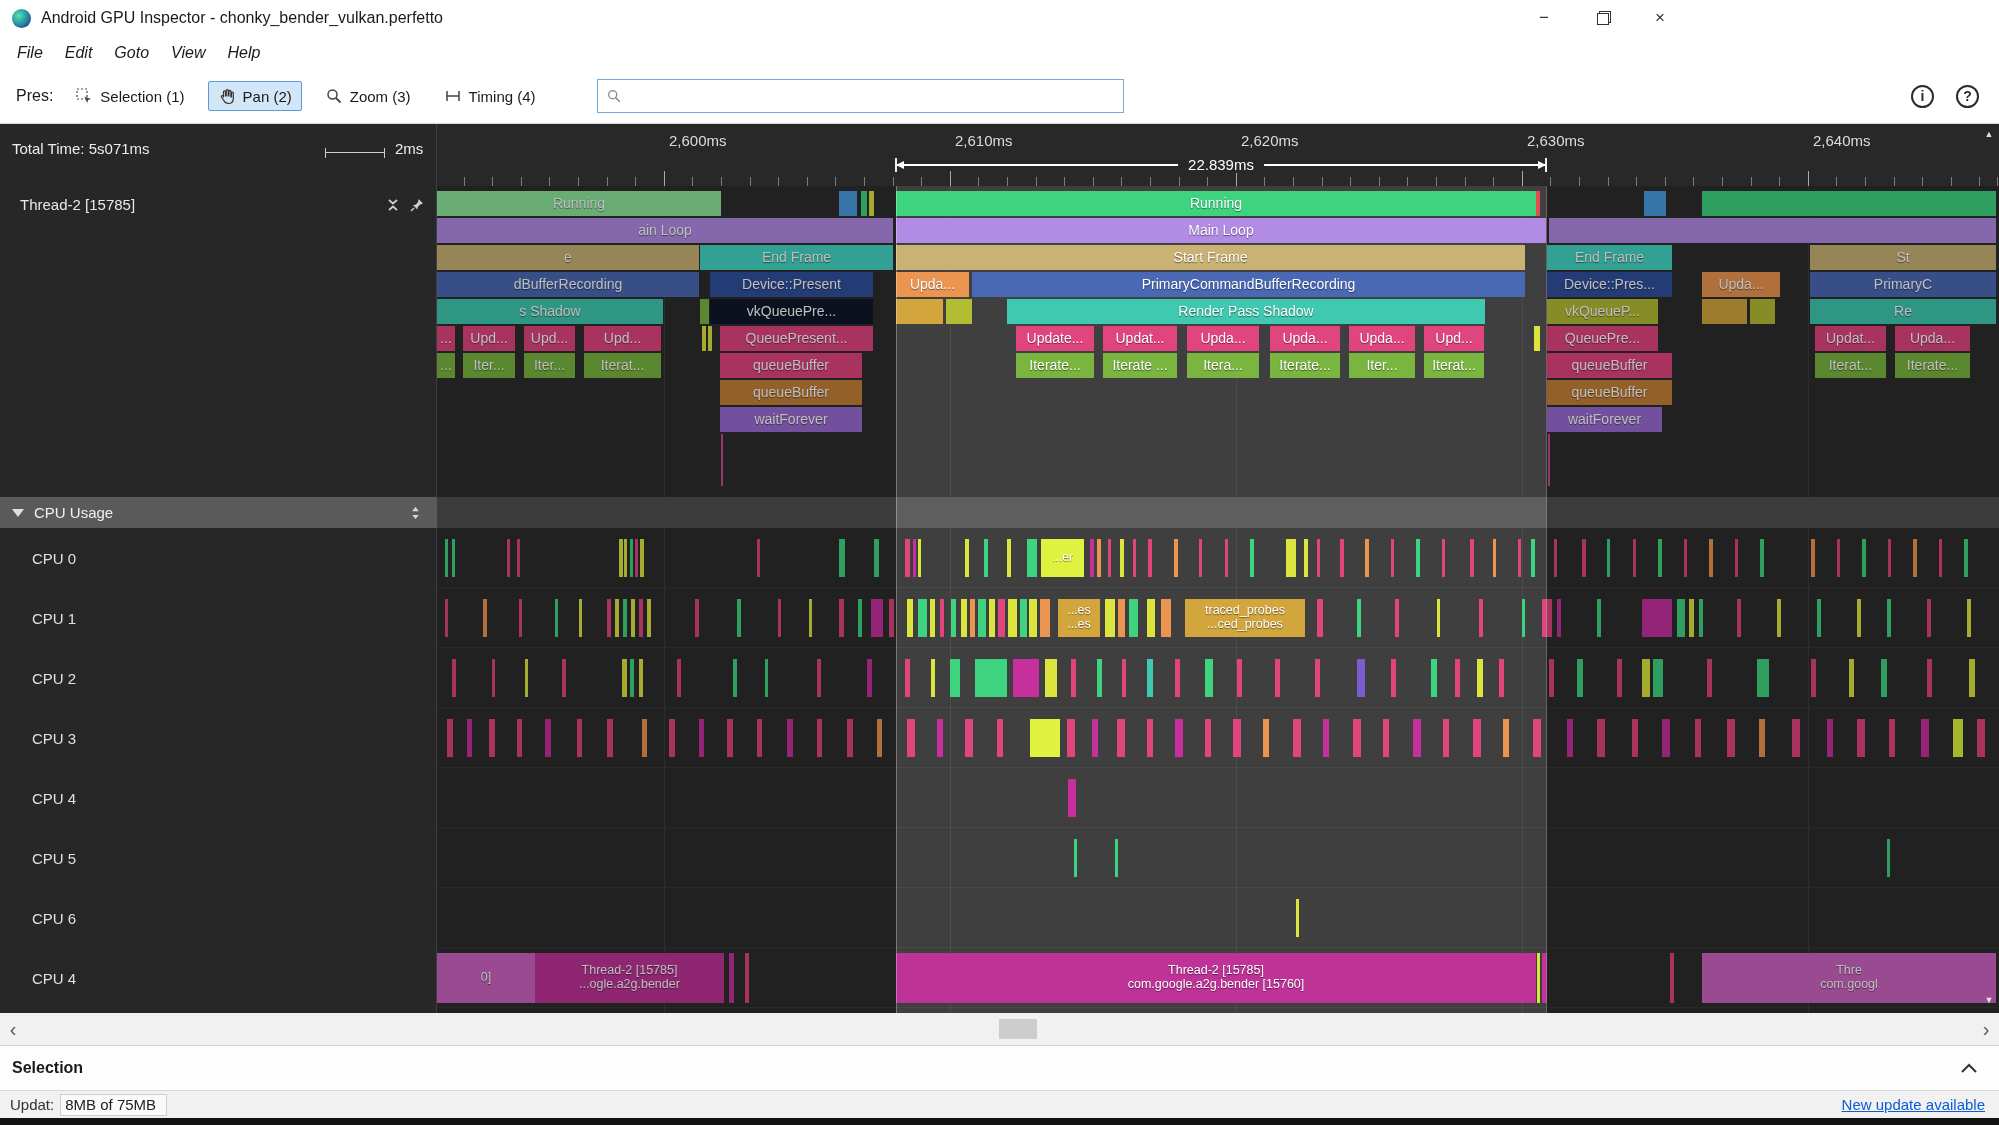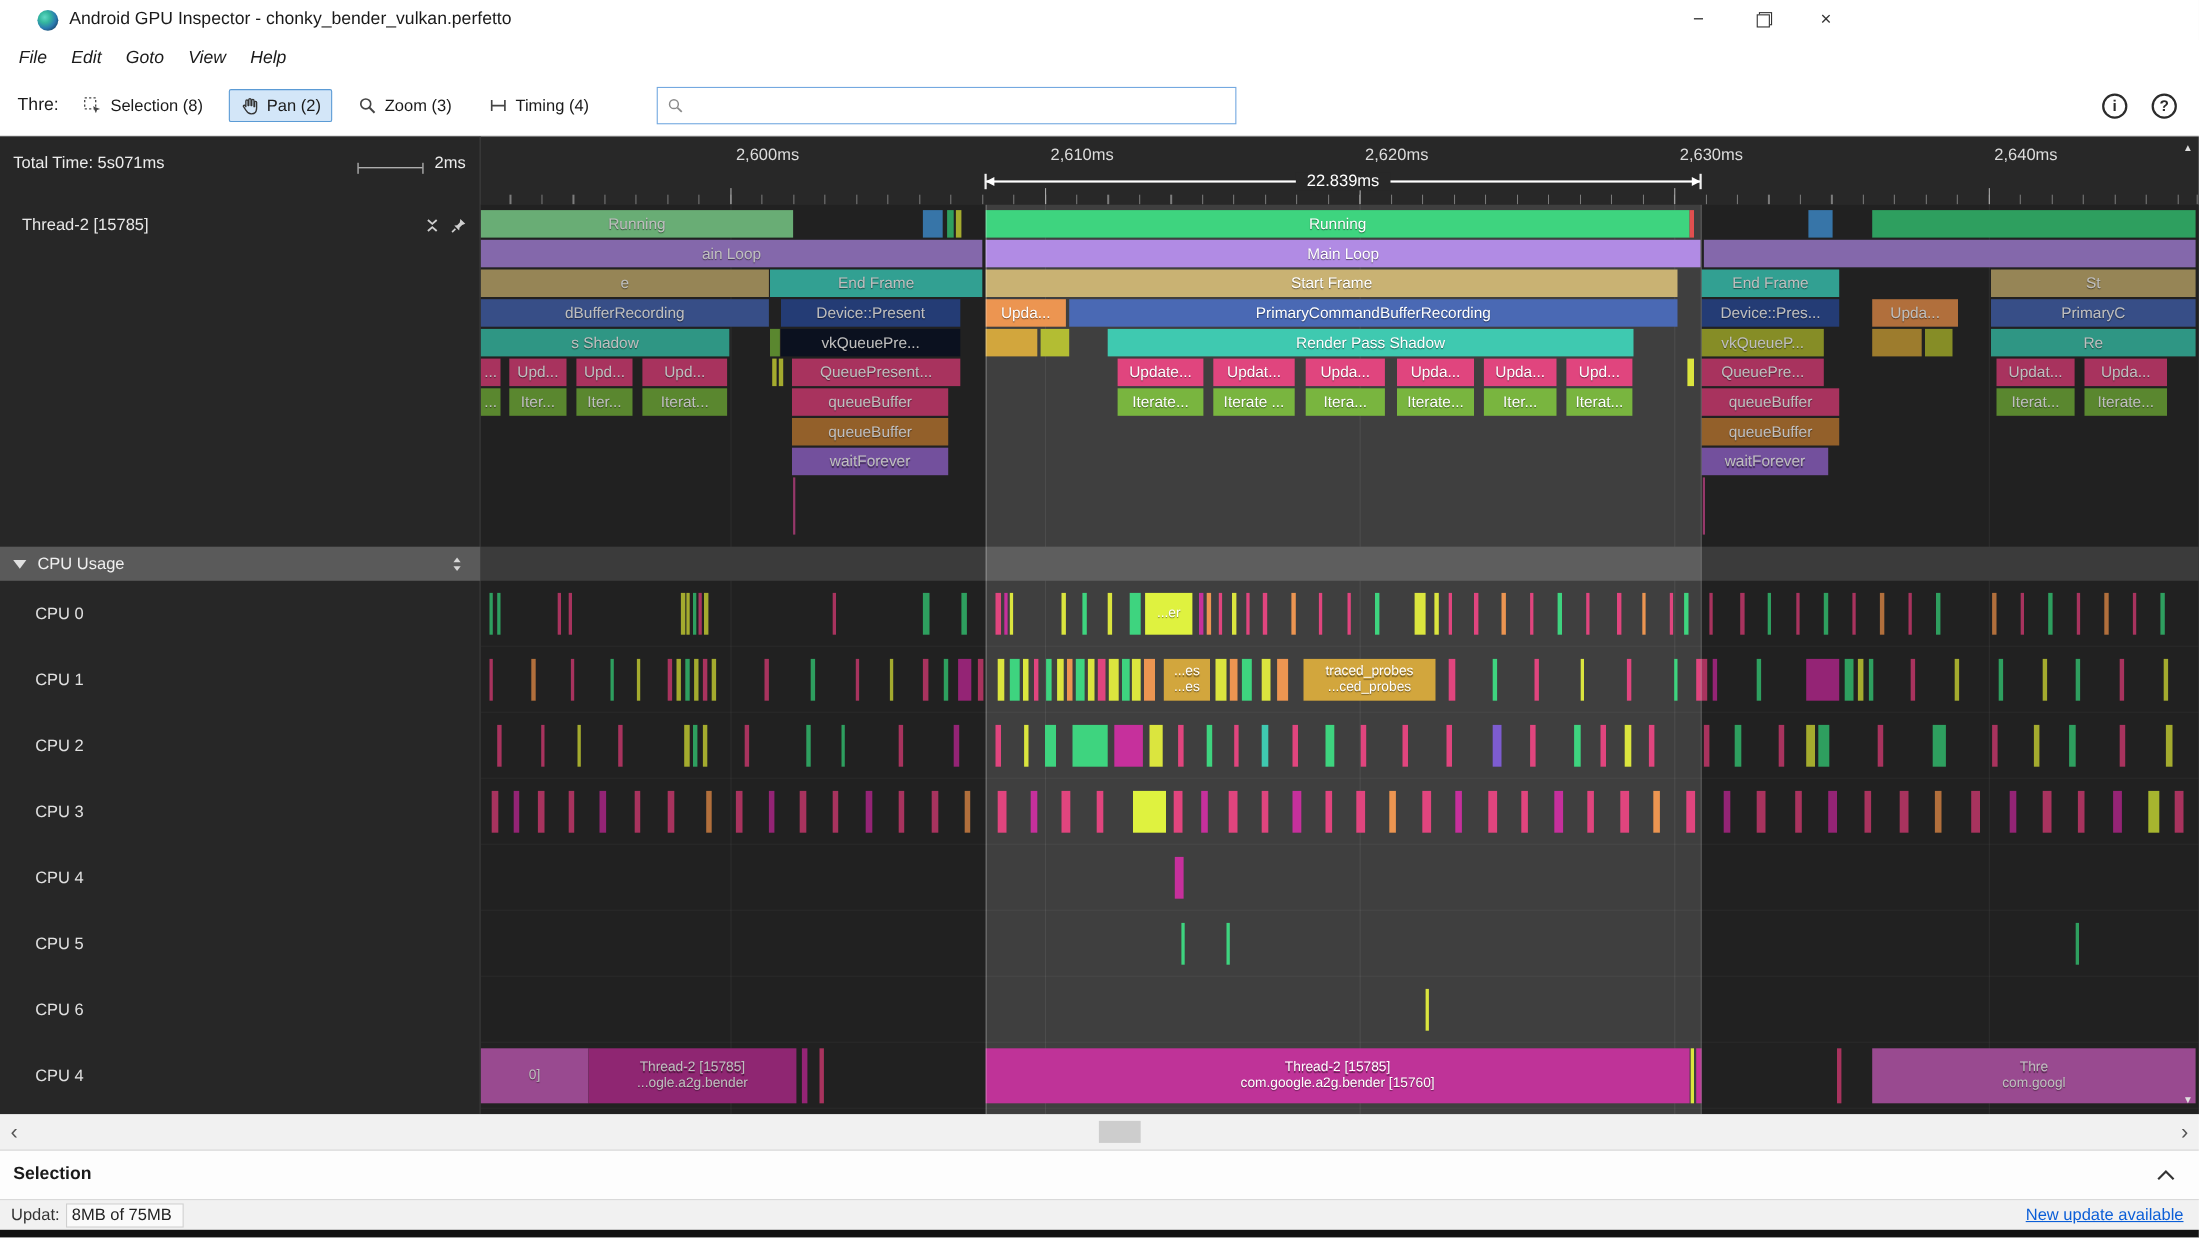--- a/index.html
+++ b/index.html
@@ -1,20 +1,20 @@
 <!DOCTYPE html>
 <html><head>
 <meta charset="utf-8">
 <style>
   * { margin:0; padding:0; box-sizing:border-box; }
   html,body { width:1999px; height:1125px; overflow:hidden; font-family:"Liberation Sans", sans-serif; background:#fff; }
   .app { position:relative; width:1999px; height:1125px; }
 
   
-  .titlebar { position:absolute; left:0; top:0; width:1689px; height:36px; background:#fff; display:flex; align-items:center;padding-left:22px; }
+  .titlebar { position:absolute; left:0; top:0; width:1689px; height:36px; background:#fff; display:flex; align-items:center; }
   .app-logo { width:19px; height:19px; border-radius:50%; margin-left:12px;
     background:radial-gradient(circle at 35% 35%, #5fd8c4 0%, #35b89f 28%, #2a7ab0 58%, #0c1f33 100%); }
   .title-text { margin-left:10px; font-size:16px; color:#1a1a1a; }
   .win-controls { margin-left:auto; display:flex; height:36px; }
   .win-btn { width:58px; height:36px; display:flex; align-items:center; justify-content:center; font-size:17px; color:#333; cursor:default; }
   .restore-glyph { position:relative; width:11px; height:11px; }
   .restore-glyph::before { content:""; position:absolute; left:2px; top:-2px; width:10px; height:10px; border:1px solid #333; }
   .restore-glyph::after { content:""; position:absolute; left:0; top:0; width:10px; height:10px; border:1px solid #333; background:#fff; }
 
   
@@ -111,28 +111,28 @@
 
   <div class="menubar">
     <span class="menu-item">File</span>
     <span class="menu-item">Edit</span>
     <span class="menu-item">Goto</span>
     <span class="menu-item">View</span>
     <span class="menu-item">Help</span>
   </div>
 
   <div class="toolbar">
-    <span class="mode-label">Thre:</span>
+    <span class="mode-label">Pres:</span>
 
     <div class="mode-btn">
       <svg width="18" height="18" viewBox="0 0 18 18">
         <rect x="2" y="2" width="10" height="10" fill="none" stroke="#444" stroke-width="1.2" stroke-dasharray="2 2"></rect>
         <path d="M9.5 9.5l6.5 2.6-2.8 1-1 2.8z" fill="#444"></path>
       </svg>
-      <span>Selection (8)</span>
+      <span>Selection (1)</span>
     </div>
 
     <div class="mode-btn active">
       <svg width="18" height="18" viewBox="0 0 18 18">
         <path d="M5.5 10V4.8a1 1 0 0 1 2 0V9h.7V3.6a1 1 0 0 1 2 0V9h.7V4.4a1 1 0 0 1 2 0V10h.6V6a.9.9 0 0 1 1.8 0v5.2c0 3.2-2 5.3-4.9 5.3-2.3 0-3.6-1-4.6-3L3.4 10c-.5-1 .9-1.8 1.6-1z" fill="none" stroke="#333" stroke-width="1.2" stroke-linejoin="round"></path>
       </svg>
       <span>Pan (2)</span>
     </div>
 
     <div class="mode-btn">

